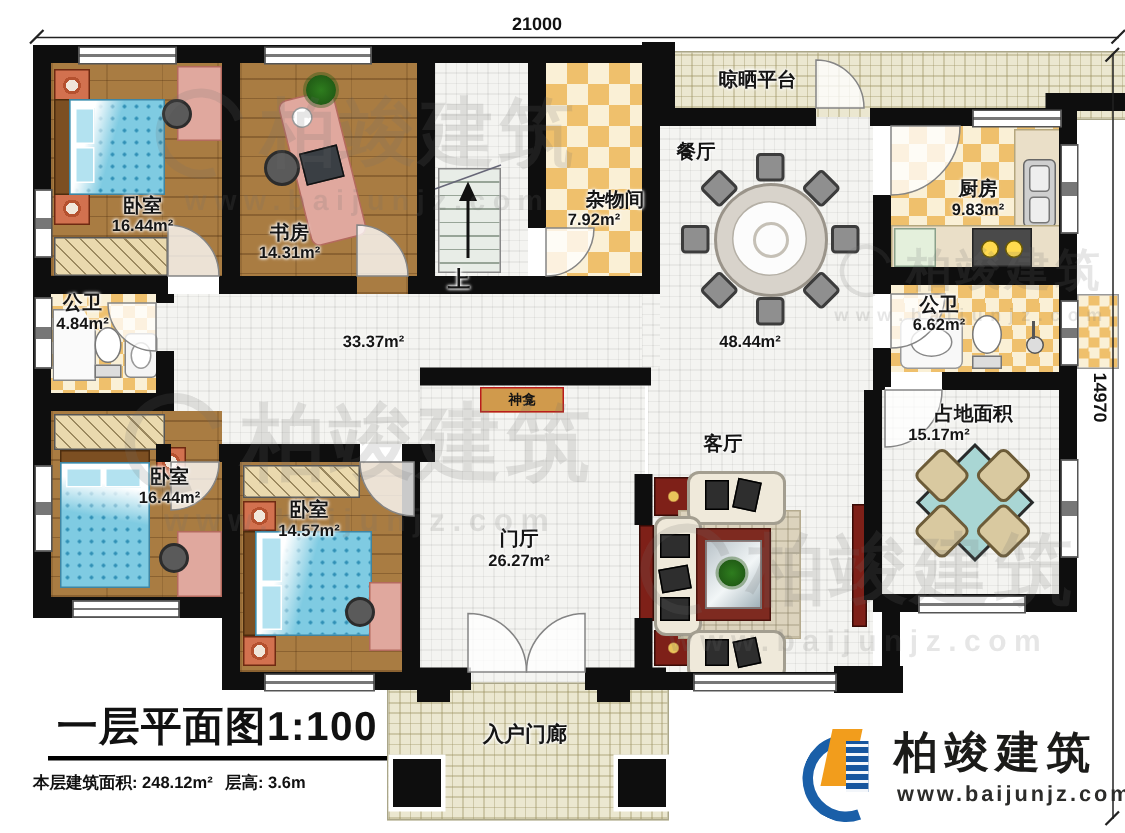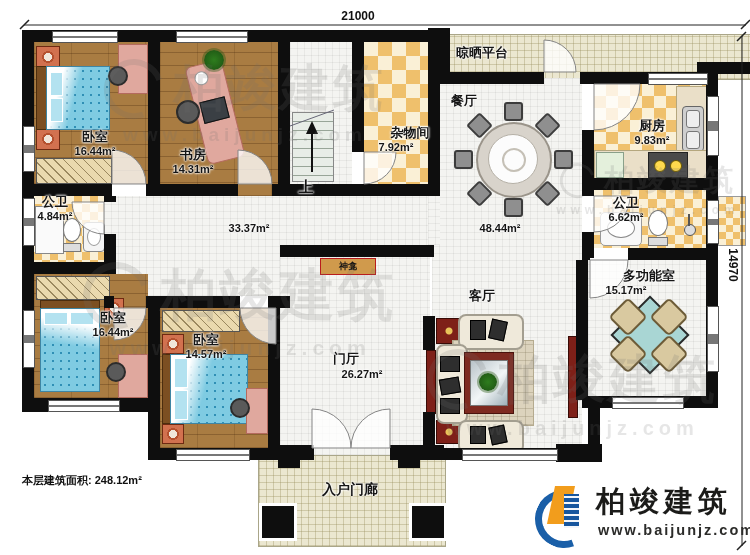--- a/index.html
+++ b/index.html
@@ -276,45 +276,47 @@
 
   <div class="dimtext" style="left:358px;top:16px;transform:translate(-50%,-50%)">21000</div>
   <div class="dimtext" style="left:733px;top:265px;transform:translate(-50%,-50%) rotate(90deg)">14970</div>
 
   <div class="label" style="left:95px;top:137px">卧室</div>
   <div class="label area" style="left:95px;top:151px">16.44m²</div>
   <div class="label" style="left:193px;top:155px">书房</div>
   <div class="label area" style="left:193px;top:169px">14.31m²</div>
   <div class="label" style="left:410px;top:133px">杂物间</div>
   <div class="label area" style="left:396px;top:147px">7.92m²</div>
-  <div class="label" style="left:482px;top:53px">晾晒平台</div>
+  <div class="label" style="left:505px;top:53px">晾晒平台</div>
   <div class="label" style="left:464px;top:101px">餐厅</div>
   <div class="label" style="left:652px;top:126px">厨房</div>
   <div class="label area" style="left:652px;top:140px">9.83m²</div>
   <div class="label" style="left:626px;top:203px">公卫</div>
   <div class="label area" style="left:626px;top:217px">6.62m²</div>
-  <div class="label" style="left:649px;top:276px">多功能室</div>
+  <div class="label" style="left:649px;top:276px">占地面积</div>
   <div class="label area" style="left:626px;top:290px">15.17m²</div>
   <div class="label" style="left:55px;top:202px">公卫</div>
   <div class="label area" style="left:55px;top:216px">4.84m²</div>
   <div class="label" style="left:113px;top:318px">卧室</div>
   <div class="label area" style="left:113px;top:332px">16.44m²</div>
   <div class="label" style="left:206px;top:340px">卧室</div>
   <div class="label area" style="left:206px;top:354px">14.57m²</div>
   <div class="label" style="left:346px;top:359px">门厅</div>
-  <div class="label area" style="left:362px;top:374px">26.27m²</div>
+  <div class="label area" style="left:346px;top:374px">26.27m²</div>
   <div class="label" style="left:482px;top:296px">客厅</div>
   <div class="label" style="left:350px;top:490px;font-size:14px">入户门廊</div>
   <div class="label area" style="left:249px;top:228px">33.37m²</div>
   <div class="label area" style="left:500px;top:228px">48.44m²</div>
   <div class="label" style="left:306px;top:187px;font-size:15px">上</div>
 
   <div class="titleblock">
+    <div class="tb-title">一层平面图1:100</div>
     <div class="tb-grid">
       <span>本层建筑面积: 248.12m²</span>
+      <span>层高: 3.6m</span>
     </div>
   </div>
 
   <div class="logo">
     <div class="logo-ic">
       <div class="swoosh"></div>
       <div class="b-orange"></div>
       <div class="b-blue"></div>
     </div>
     <div class="logo-name">柏竣建筑</div>

